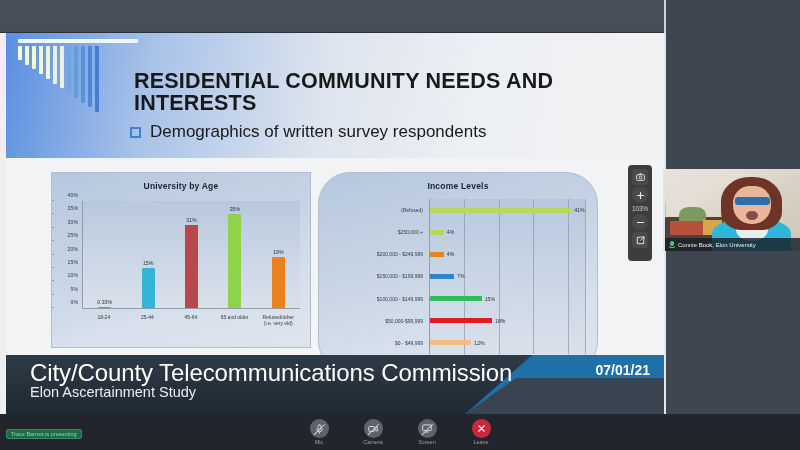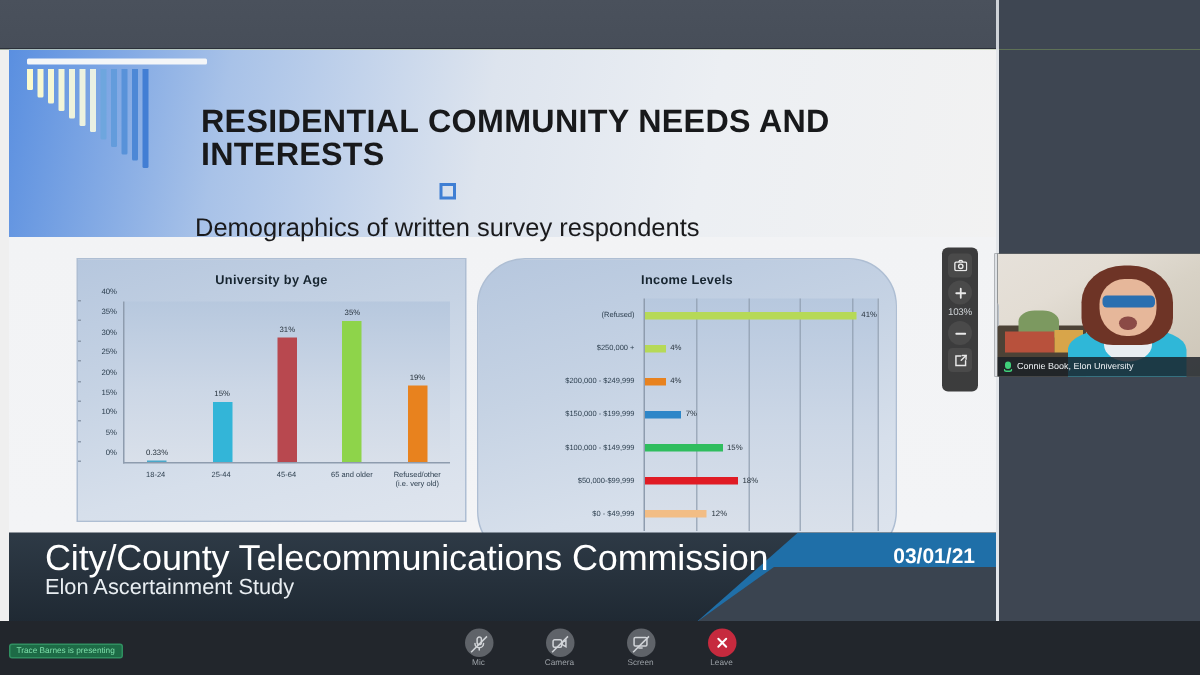--- a/index.html
+++ b/index.html
@@ -3,21 +3,21 @@
 <meta charset="utf-8">
 <style>
   * { box-sizing: border-box; margin: 0; padding: 0; }
   html, body {
     width: 800px; height: 450px;
     background: #2e333c;
     font-family: "Liberation Sans", sans-serif;
     overflow: hidden;
   }
 
-  #app { position: relative; width: 800px; height: 450px; background: #bef264; }
+  #app { position: relative; width: 800px; height: 450px; background: #7dd3fc; }
 
   
   .top-bar {
     position: absolute; left: 0; top: 0; width: 665px; height: 33px;
     background: linear-gradient(180deg,#4a515c 0%,#474e59 100%);
     border-bottom: 1px solid #2b3039;
   }
   .top-bar-right {
     position: absolute; left: 665px; top: 0; width: 135px; height: 33px;
     background: #3e4652;
@@ -54,21 +54,21 @@
   .deco-bars { position: absolute; left: 0; top: 7px; height: 66px; display: flex; gap: 3px; align-items: flex-start; }
   .deco-bars i { display: block; width: 4px; border-radius: 0 0 1px 1px; }
 
   
   .slide-title {
     position: absolute; left: 128px; top: 38px; width: 500px;
     font-size: 21.5px; font-weight: bold; color: #18191b;
     letter-spacing: .2px; line-height: 1;
   }
   .bullet-row {
-    position: absolute; left: 124px; top: 89px; display: flex; align-items: center; gap: 9px; flex-direction: column;
+    position: absolute; left: 124px; top: 89px; display: flex; align-items: center; gap: 9px;
   }
   .bullet-box {
     width: 11px; height: 11px; border: 2px solid #3f7fd4; background: transparent; flex: none;
   }
   .bullet-text { font-size: 17px; color: #1a1a1c; }
 
   
   .chart-panel {
     position: absolute; overflow: hidden;
     background: linear-gradient(165deg,#b6c7de 0%,#c6d3e4 38%,#d6dfeb 70%,#dfe5ee 100%);
@@ -420,21 +420,21 @@
               </div>
             </div>
         </div>
       </div>
 
       <div class="banner">
         <div class="banner-accent"></div>
         <div class="banner-accent2"></div>
         <div class="banner-title">City/County Telecommunications Commission</div>
         <div class="banner-sub">Elon Ascertainment Study</div>
-        <div class="banner-date">03/01/21</div>
+        <div class="banner-date">07/01/21</div>
       </div>
     </div>
   </div>
 
   <div class="zoom-tool">
     <div class="zt-btn zt-sq">
       <svg width="9" height="8" viewBox="0 0 16 14" fill="none" stroke="#e9e9e9" stroke-width="1.6">
         <rect x="1" y="3" width="14" height="10" rx="1.5"></rect>
           <circle cx="8" cy="8" r="2.6"></circle>
         <path d="M5.5 3 L6.8 1 H9.2 L10.5 3"></path>

